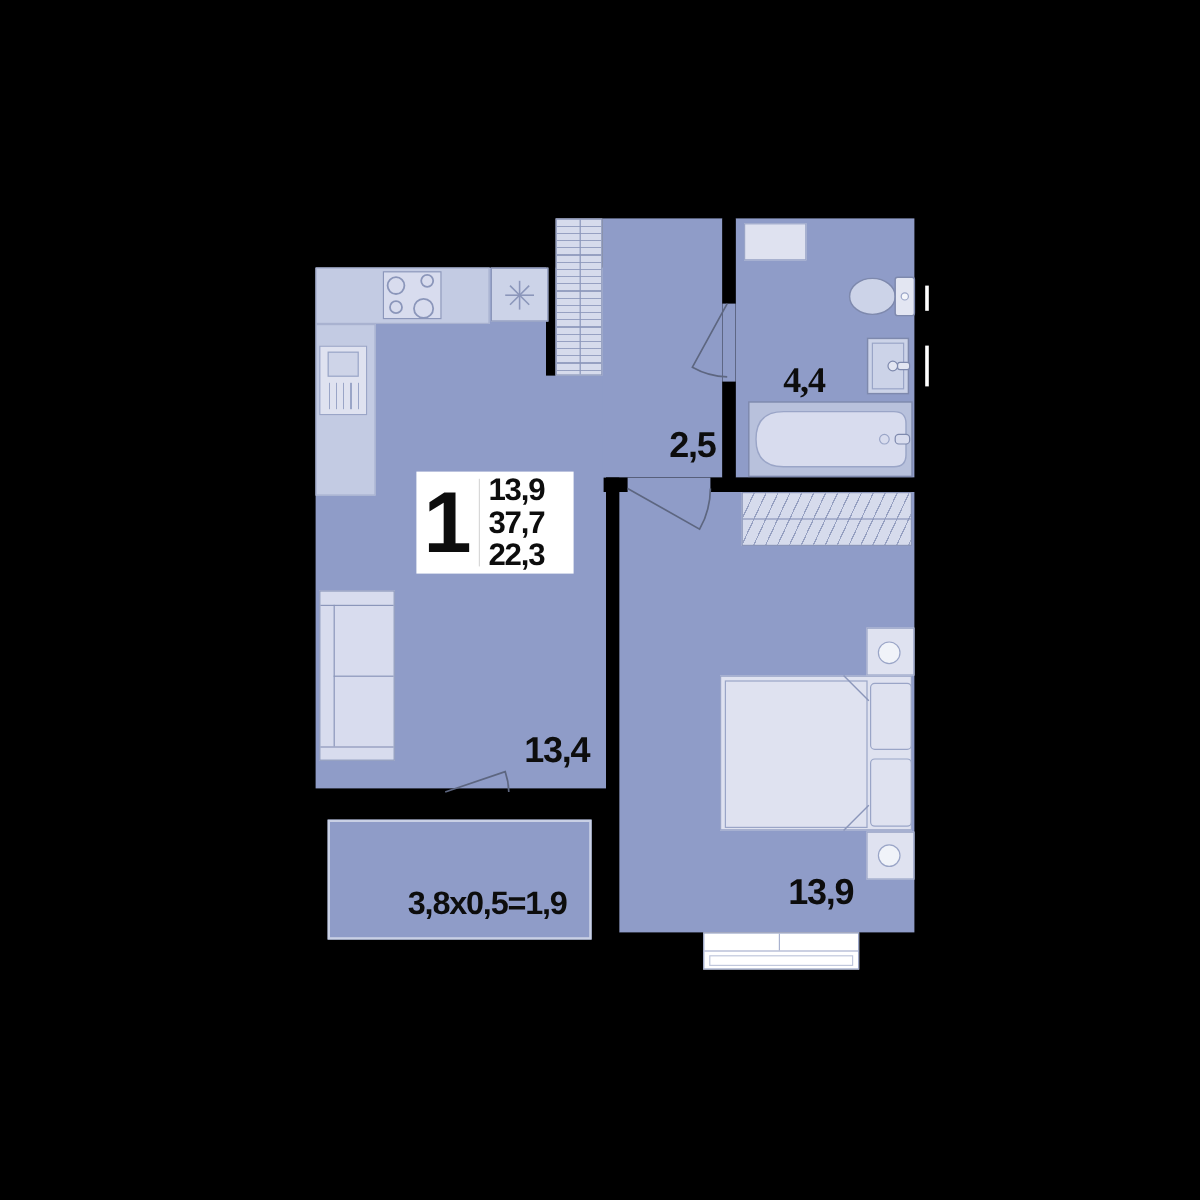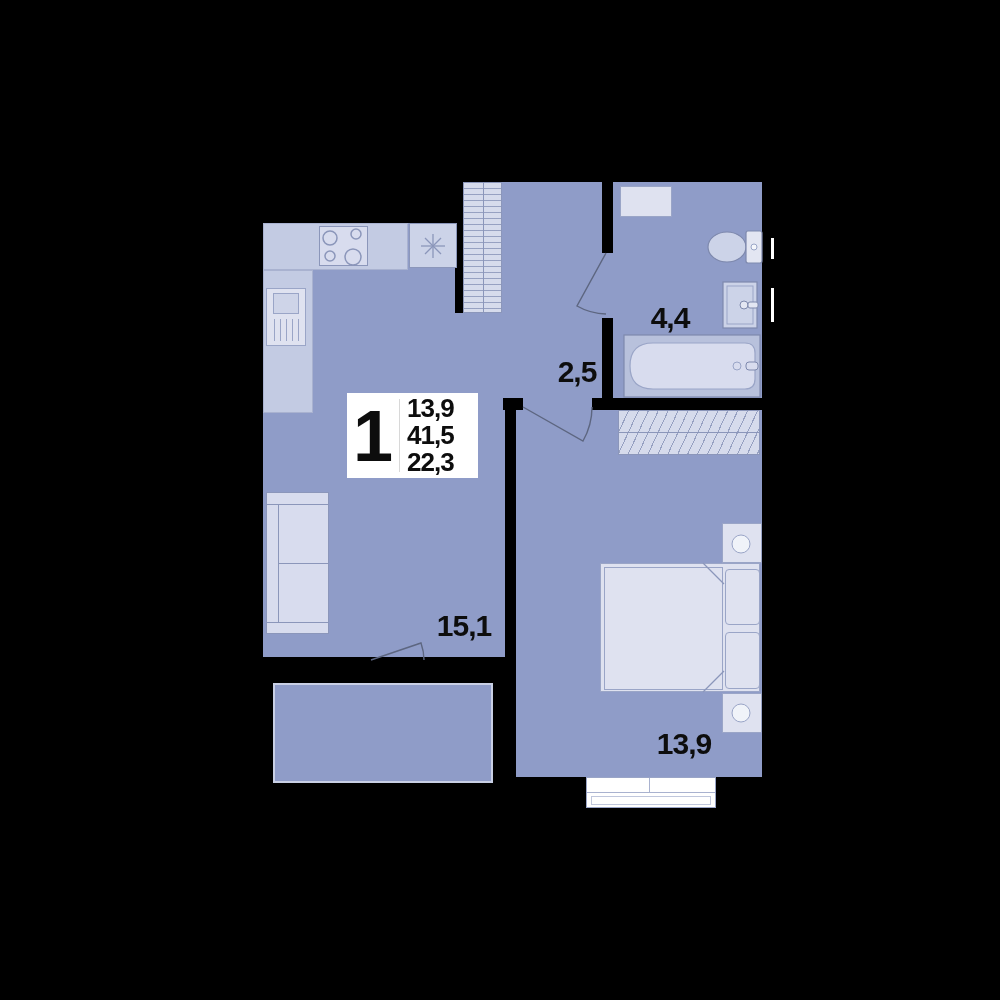--- a/index.html
+++ b/index.html
@@ -145,28 +145,29 @@
       <circle cx="741" cy="544" r="9" fill="#f0f3f9" stroke="#9aa5c7" stroke-width="1"></circle>
       <circle cx="741" cy="713" r="9" fill="#f0f3f9" stroke="#9aa5c7" stroke-width="1"></circle>
     </g>
 
     <g fill="#ffffff">
       <rect x="771" y="238" width="3" height="21"></rect>
       <rect x="771" y="288" width="3" height="34"></rect>
     </g>
   </svg>
 
-  <div class="roomlbl" style="left:464px;top:626px;">15,1</div>
+  <div class="roomlbl" style="left:464px;top:626px;">13,4</div>
   <div class="roomlbl" style="left:577px;top:372px;">2,5</div>
-  <div class="roomlbl" style="left:670px;top:318px;">4,4</div>
+  <div class="roomlbl" style="left:670px;top:318px;font-family:Liberation Serif, serif;">4,4</div>
   <div class="roomlbl" style="left:684px;top:744px;">13,9</div>
+  <div class="balclbl" style="left:406px;top:753px;">3,8x0,5=1,9</div>
 
   <div class="infobox">
     <div class="big">1</div>
     <div class="div"></div>
     <div class="nums">
       <span>13,9</span>
-      <span>41,5</span>
+      <span>37,7</span>
       <span>22,3</span>
     </div>
   </div>
 
 </div>
 
 </body></html>

